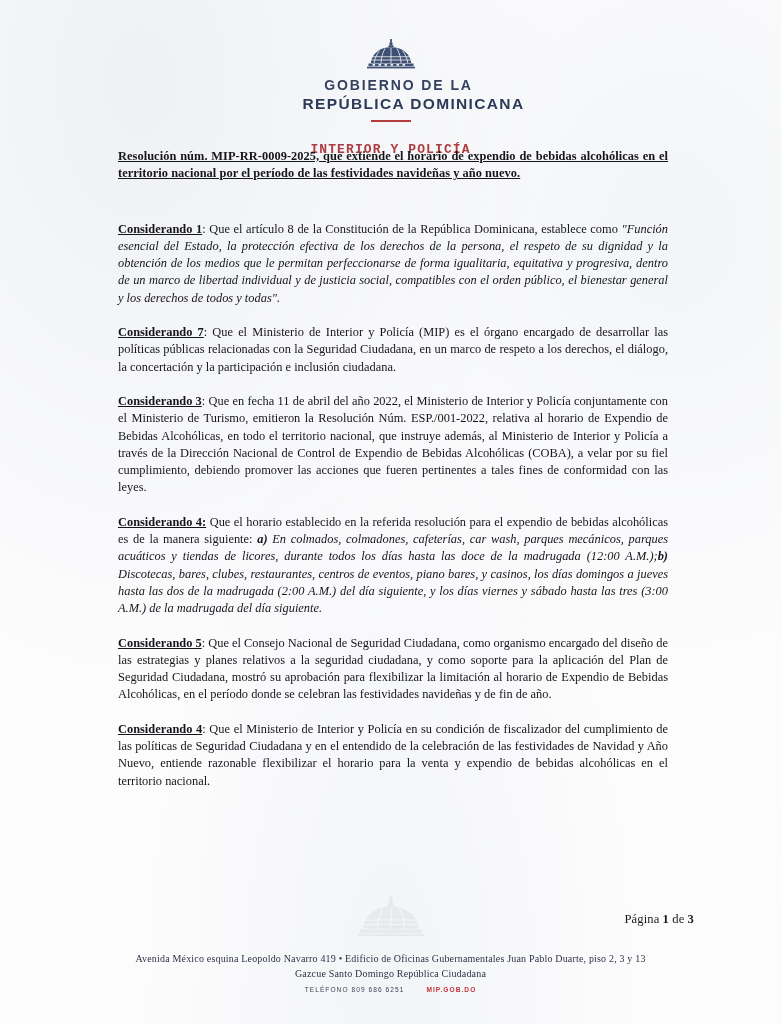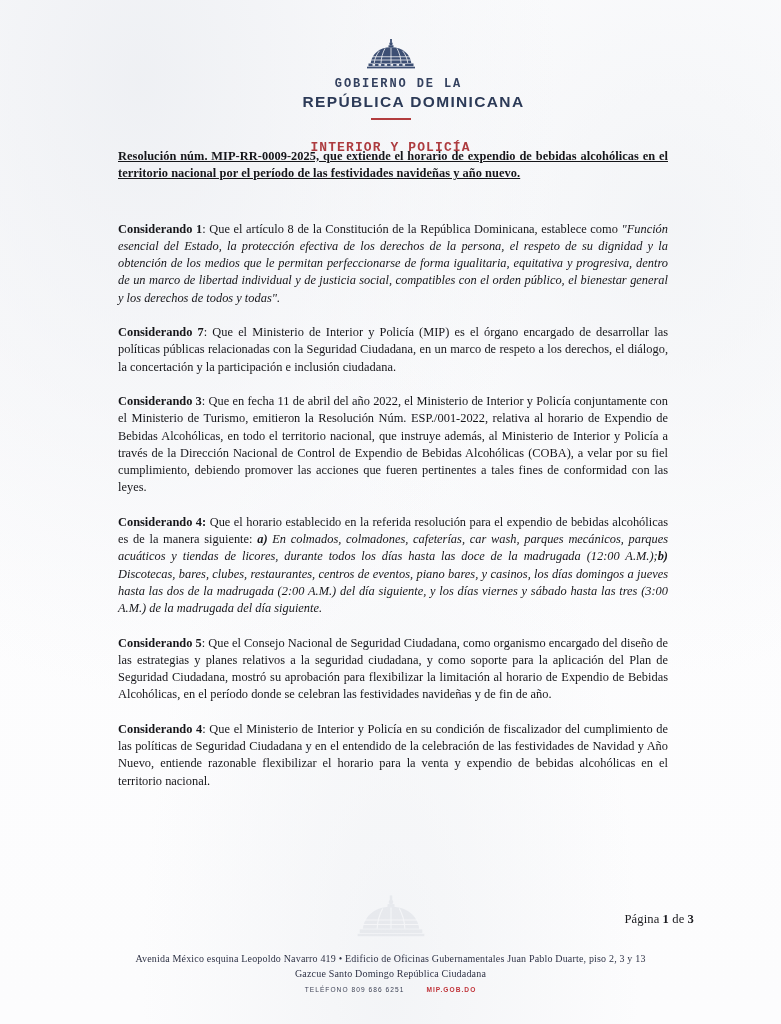--- a/index.html
+++ b/index.html
@@ -33,22 +33,22 @@
     padding-top: 38px;
     text-align: center;
   }
   .crest {
     display: block;
     margin: 0 auto 4px auto;
     width: 56px;
     height: 36px;
   }
   .gov-line {
-    font-family: Liberation Mono, monospace;
-    font-size: 12px;
+    font-family: Liberation Sans, sans-serif;
+    font-size: 14px;
     letter-spacing: 1.9px;
     color: #34415f;
     font-weight: 600;
     line-height: 1.1;
     padding-left: 16px;
   }
   .country-line {
     font-family: "Liberation Sans", "DejaVu Sans", sans-serif;
     font-size: 15.5px;
     letter-spacing: 1.35px;
@@ -93,20 +93,21 @@
     margin-bottom: 38px;
     font-weight: 700;
     letter-spacing: 0.05px;
     text-decoration: underline;
   }
   p.spaced {
     margin-bottom: 17px;
   }
   .lead {
     font-weight: 700;
+    text-decoration: underline;
   }
   .it {
     font-style: italic;
   }
   .bi {
     font-style: italic;
     font-weight: 700;
   }
 
   

